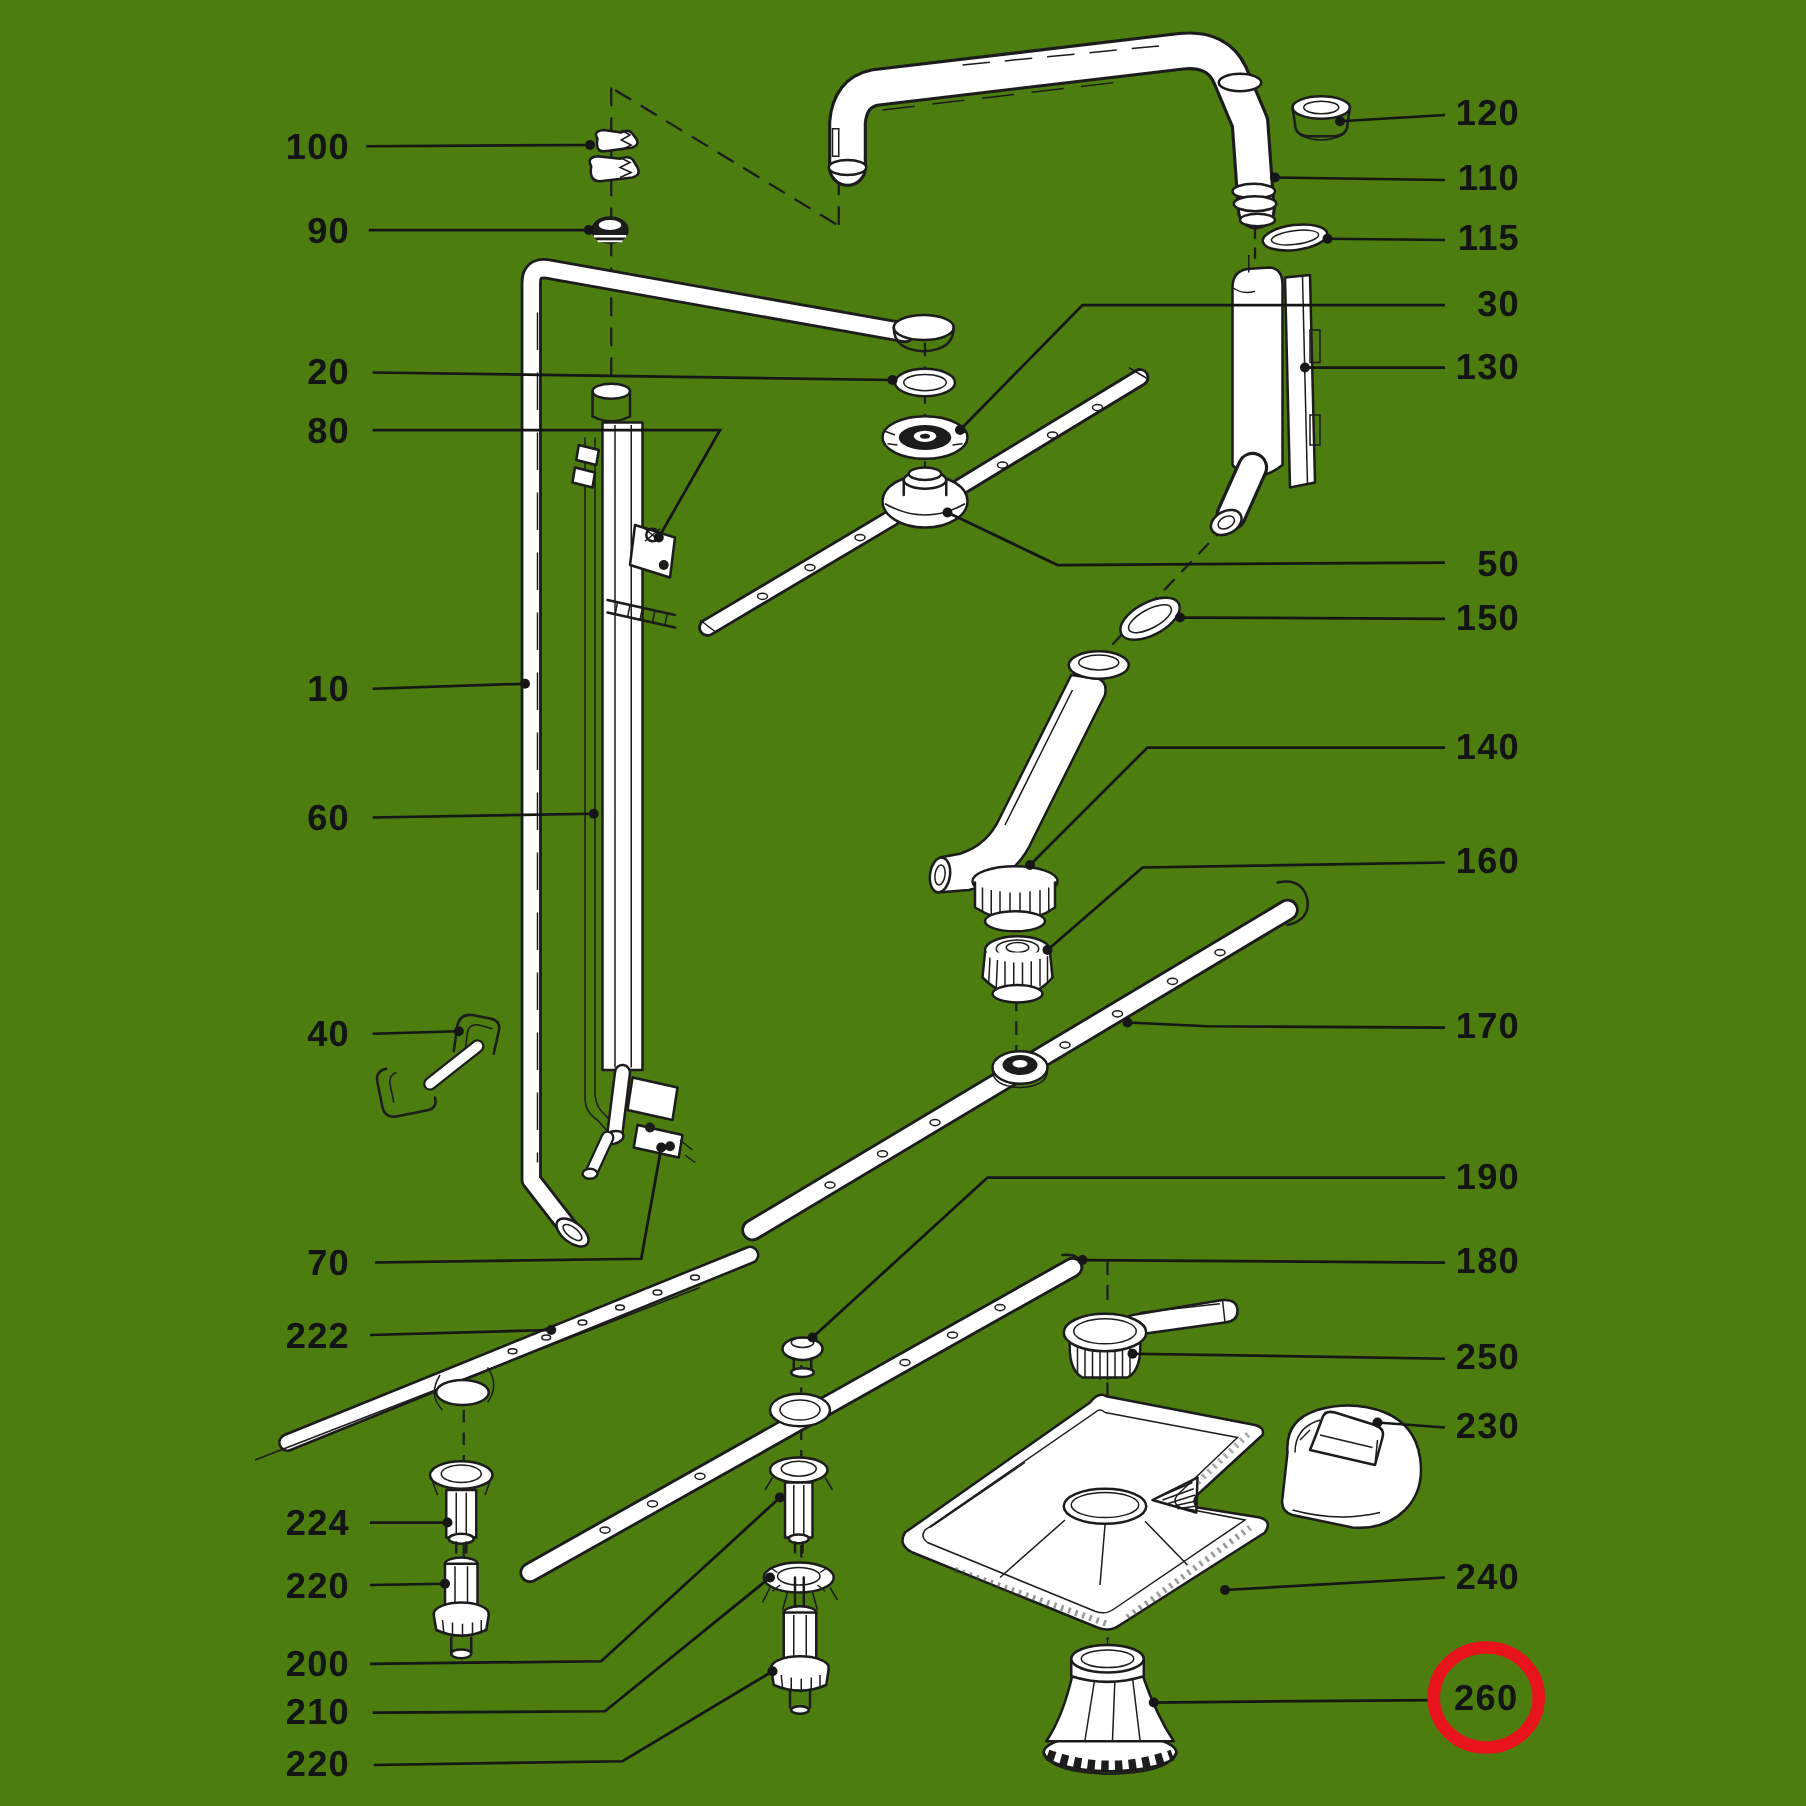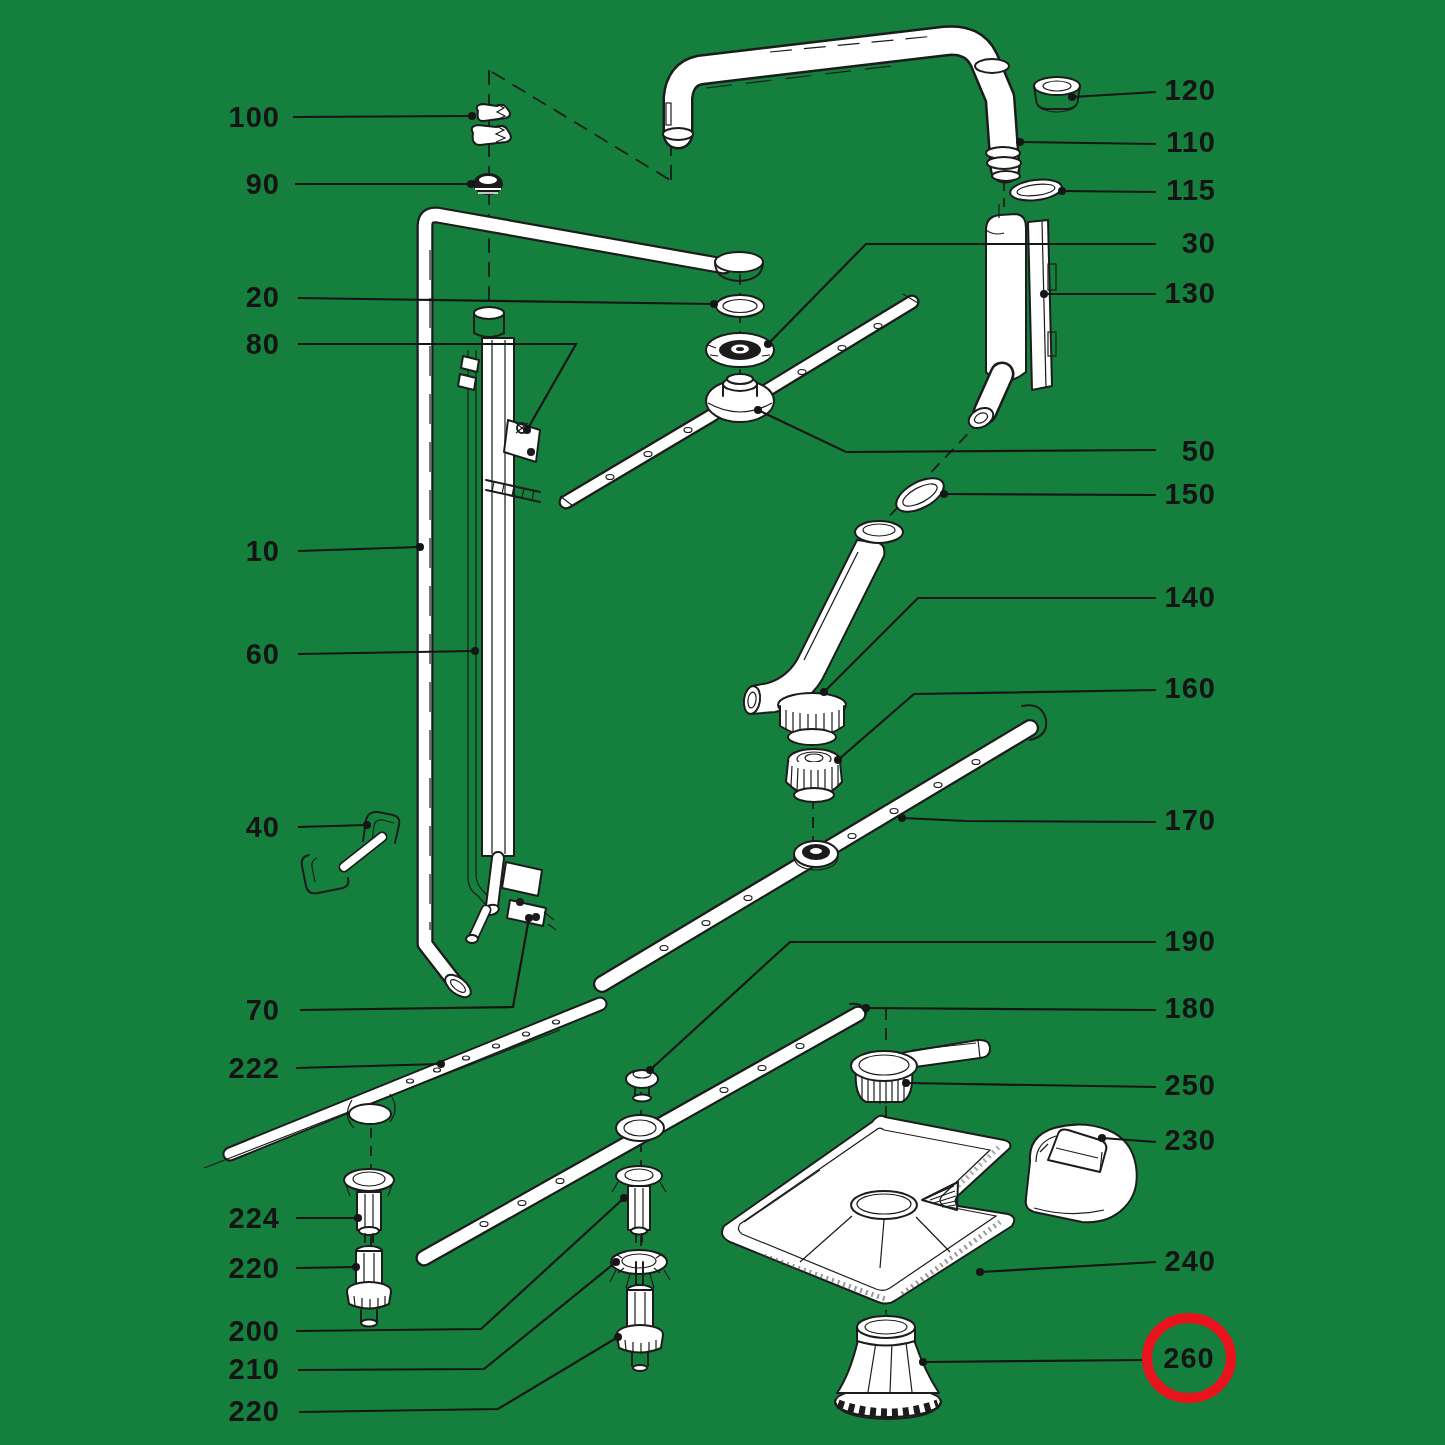--- a/index.html
+++ b/index.html
@@ -1,16 +1,16 @@
 <!DOCTYPE html>
 <html><head>
 <meta charset="utf-8">
 <style>
   html,body{margin:0;padding:0;background:#ffffff;}
-  .stage{position:relative;width:1445px;height:1445px;background:#15803d;overflow:hidden;}
+  .stage{position:relative;width:1445px;height:1445px;background:#4d7c0f;overflow:hidden;}
   svg{position:absolute;left:0;top:0;}
   .s  {stroke:#1c1c1c;stroke-width:2;fill:none;stroke-linecap:round;stroke-linejoin:round}
   .sw {stroke:#1c1c1c;stroke-width:2;fill:#ffffff;stroke-linecap:round;stroke-linejoin:round}
   .s1 {stroke:#1c1c1c;stroke-width:1.2;fill:none}
   .dash{stroke:#1c1c1c;stroke-width:1.8;fill:none;stroke-dasharray:15 9}
   .ldr{stroke:#161616;stroke-width:2.2;fill:none}
   .dot{fill:#161616}
   .bo {fill:none;stroke:#1c1c1c;stroke-linecap:round;stroke-linejoin:round}
   .bi {fill:none;stroke:#ffffff;stroke-linecap:round;stroke-linejoin:round}
   .dk {fill:#1c1c1c}

